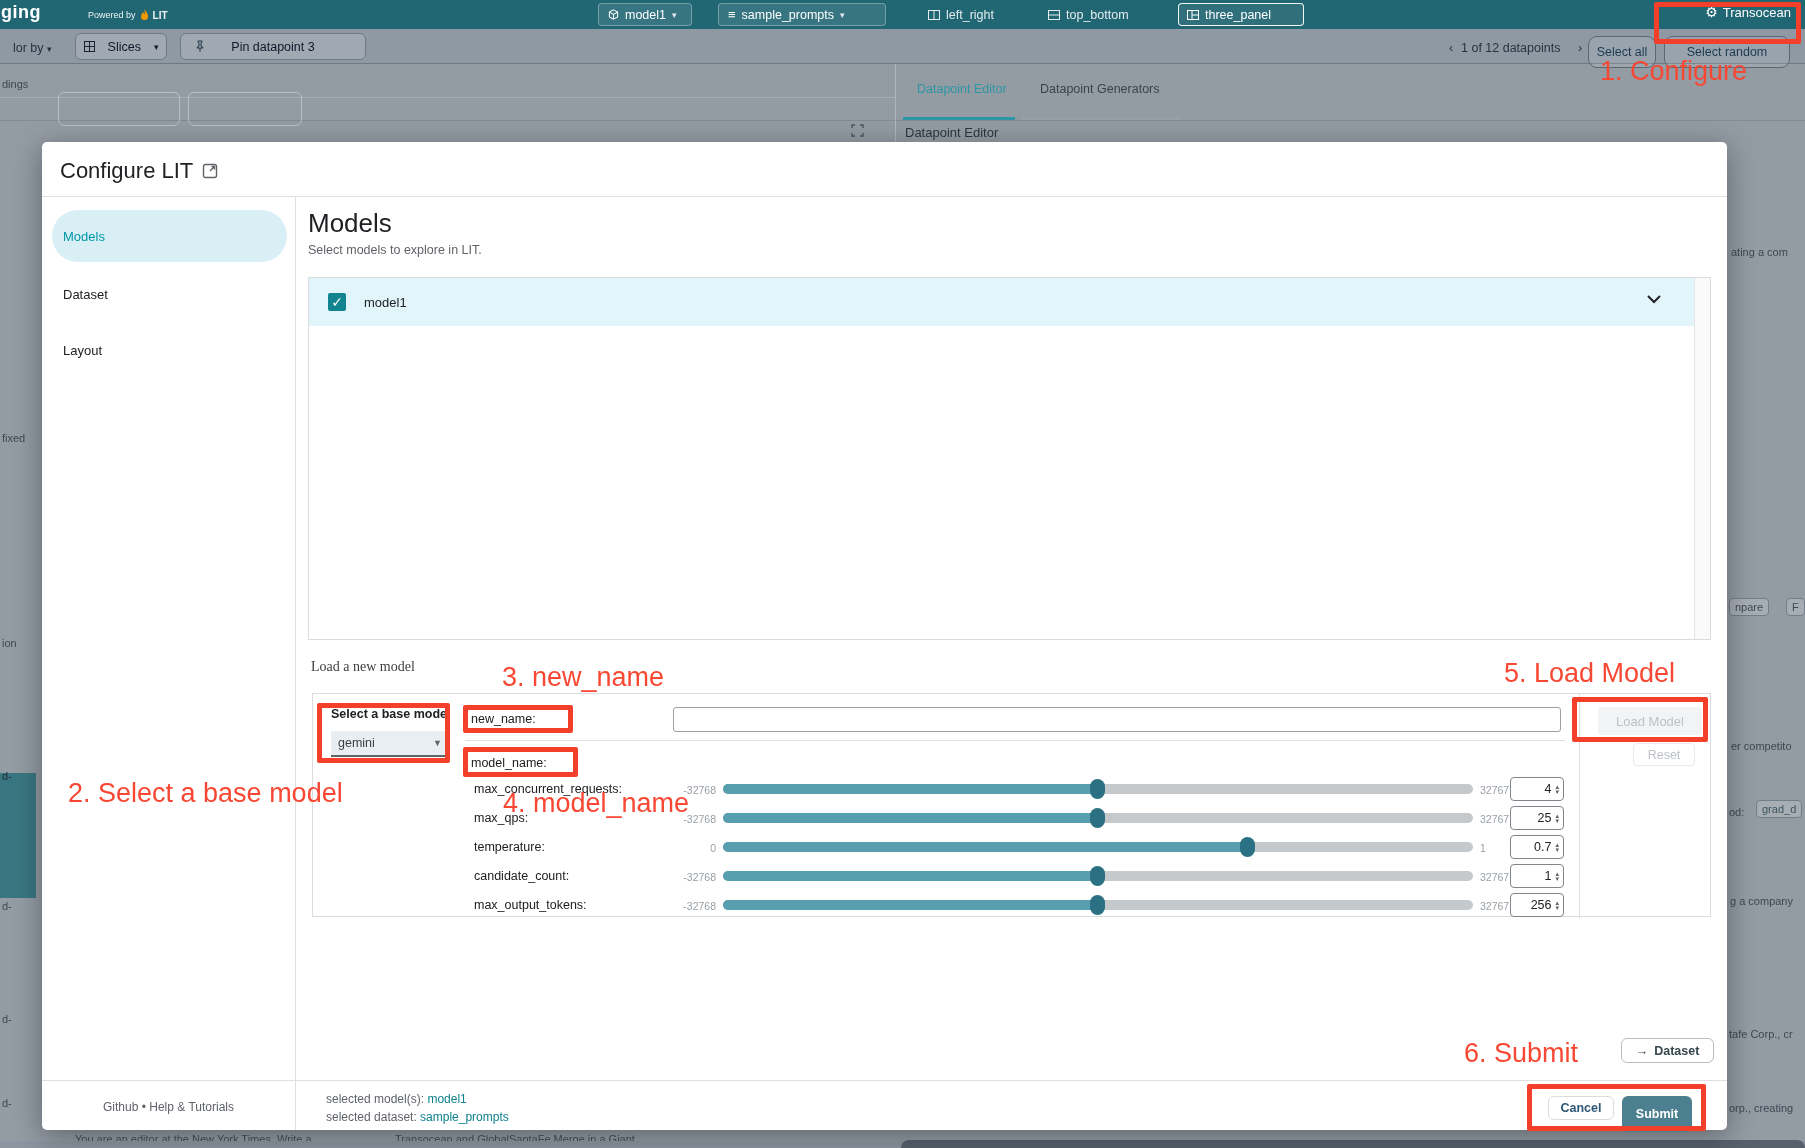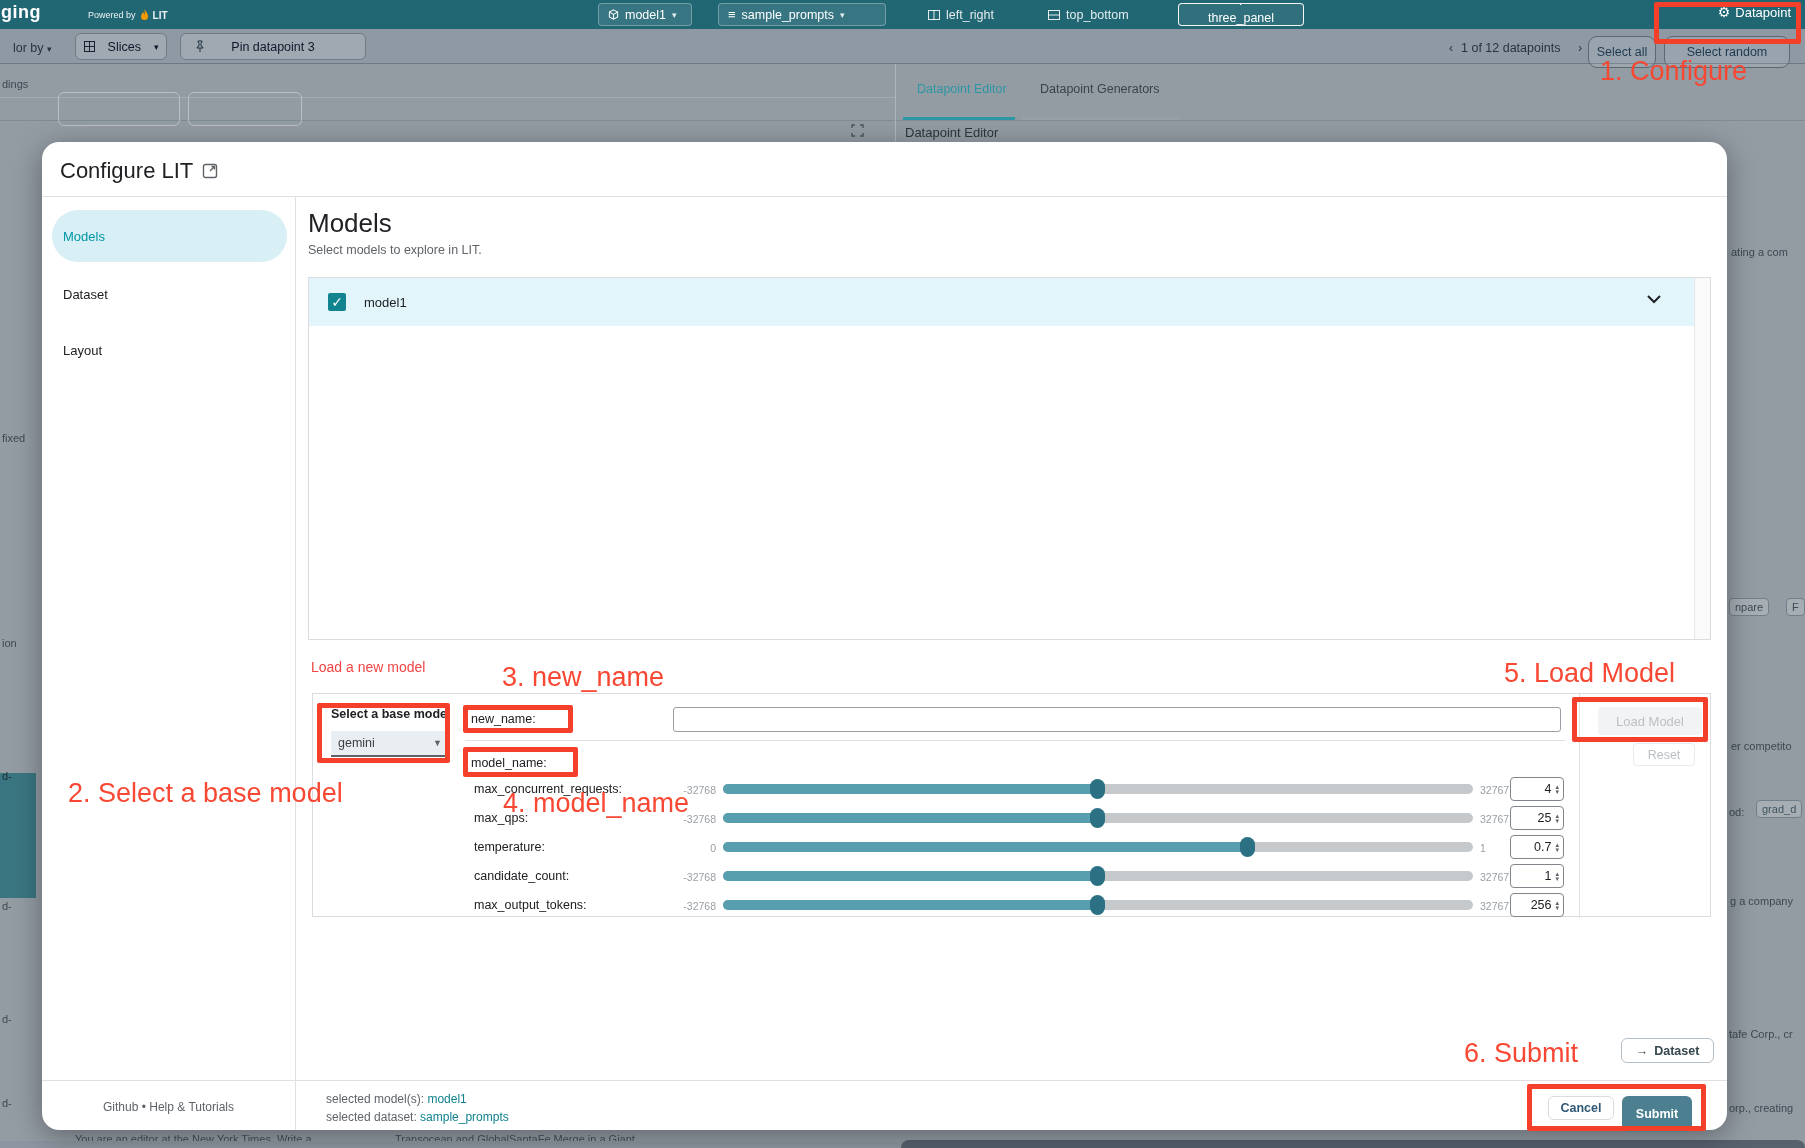--- a/index.html
+++ b/index.html
@@ -9,21 +9,21 @@
   
   .topbar { position:absolute; left:0; top:0; width:1805px; height:29px; background:#206673; color:#fff; }
   .logo { position:absolute; left:1px; top:2px; font-size:18px; font-weight:bold; color:#fff; letter-spacing:.5px; }
   .powered { position:absolute; left:88px; top:9px; font-size:9px; color:rgba(255,255,255,.92); display:flex; align-items:center; gap:4px; }
   .lit-label { font-weight:bold; font-size:10px; }
   .tb-chip { position:absolute; top:3px; height:23px; display:flex; align-items:center; gap:6px; padding:0 9px;
              background:rgba(255,255,255,.10); border:1px solid rgba(255,255,255,.30); border-radius:4px;
              font-size:12.5px; color:#fff; cursor:pointer; }
   .tb-flat { position:absolute; top:3px; height:23px; display:flex; align-items:center; gap:6px; padding:0 8px;
              font-size:12.5px; color:rgba(255,255,255,.88); cursor:pointer; border-radius:4px; }
-  .tb-flat.selected { border:1.5px solid rgba(255,255,255,.95); color:#fff; background:rgba(255,255,255,.07);flex-direction:column; }
+  .tb-flat.selected { border:1.5px solid rgba(255,255,255,.95); color:#fff; background:rgba(255,255,255,.07); }
   .caret { font-size:9px; color:rgba(255,255,255,.85); }
   .configure-btn { position:absolute; top:4px; right:14px; display:flex; align-items:center; gap:5px; color:#fff; font-size:13px; cursor:pointer; }
 
   
   .toolbar { position:absolute; left:0; top:29px; width:1805px; height:35px; background:#8e99a4; border-bottom:1px solid #6d7a85; }
   .tool-chip { position:absolute; top:4px; height:27px; display:flex; align-items:center; justify-content:center; gap:13px;
                background:rgba(255,255,255,.16); border:1px solid #6e7b86; border-radius:6px;
                font-size:12.5px; color:#0f172a; cursor:pointer; }
   .tool-text { position:absolute; font-size:12.5px; color:#26343f;margin-left:12px; }
   .mini-btn { position:absolute; top:7px; height:32px; display:flex; align-items:center; justify-content:center;
@@ -38,42 +38,42 @@
   .bg-tab-active { position:absolute; font-size:12.5px; color:#2d97a5; }
   .bg-tab { position:absolute; font-size:12.5px; color:#39444d; }
   .bg-underline { position:absolute; height:3px; }
   .bg-btn { position:absolute; border:1px solid #727f8a; border-radius:4px; background:rgba(255,255,255,.18);
             font-size:11px; color:#3e4a54; padding:2px 5px; white-space:nowrap; }
   .teal-block { position:absolute; left:0; top:773px; width:36px; height:125px; background:#3a7681; }
   .bottom-strip { position:absolute; left:0; top:1141px; width:1805px; height:7px; background:#8c95a0; }
   .bottom-panel { position:absolute; left:901px; top:1140px; width:904px; height:8px; background:#57616c; border-radius:8px 8px 0 0; }
 
   
-  .modal { position:absolute; left:42px; top:142px; width:1685px; height:988px; background:#fff; border-radius:17px;
+  .modal { position:absolute; left:42px; top:142px; width:1685px; height:988px; background:#fff; border-radius:5px;
            box-shadow:0 6px 28px rgba(0,0,0,.35); }
   .modal-title { position:absolute; left:18px; top:16px; font-size:22px; color:#202124; display:flex; align-items:center; gap:9px; }
   .hdiv { position:absolute; background:#e0e0e0; height:1px; }
   .vdiv { position:absolute; background:#e0e0e0; width:1px; }
 
   .side-item { position:absolute; left:10px; width:235px; height:52px; display:flex; align-items:center; padding-left:11px;
                font-size:13px; color:#202124; border-radius:26px; cursor:pointer; }
   .side-item.active { background:#d8eff5; color:#0097a7; }
   .side-plain { position:absolute; left:21px; font-size:13px; color:#202124; cursor:pointer; }
 
   .sec-heading { position:absolute; left:266px; top:66px; font-size:26px; color:#202124; }
   .sec-sub { position:absolute; left:266px; top:101px; font-size:12.5px; color:#5f6368; }
 
   .models-box { position:absolute; left:266px; top:135px; width:1403px; height:363px; border:1px solid #dadce0; background:#fff; }
   .model-row { position:absolute; left:0; top:0; width:1386px; height:48px; background:#e1f5fb; display:flex; align-items:center; cursor:pointer; }
   .checkbox { width:18px; height:18px; background:#11848f; border-radius:2px; margin-left:19px; color:#fff;
               font-size:14px; line-height:18px; text-align:center; cursor:pointer; }
   .model-label { margin-left:18px; font-size:13px; color:#202124; }
   .scrollstrip { position:absolute; right:0; top:0; width:16px; height:361px; background:#fafafa; border-left:1px solid #e6e6e6; cursor:pointer; }
 
-  .load-heading { position:absolute; left:269px; top:517px; font-size:14px; color:#ef4444; }
+  .load-heading { position:absolute; left:269px; top:517px; font-size:14px; color:#404040;font-family:Liberation Serif, serif; }
   .form-panel { position:absolute; left:270px; top:551px; width:1399px; height:224px; border:1px solid #dadce0; background:#fff; }
 
   .base-label { position:absolute; left:18px; top:13px; font-size:12.5px; font-weight:bold; color:#202124; }
   .dropdown { position:absolute; left:18px; top:37px; width:118px; height:26px; background:#e9eef3;
               border-bottom:2px solid #5f6368; display:flex; align-items:center; font-size:12.5px; color:#3c4043;
               padding:0 7px; cursor:pointer; }
   .dropdown .dd-arrow { margin-left:auto; font-size:9px; color:#5f6368; }
 
   .field-label { position:absolute; font-size:12.5px; color:#202124; }
   .text-input { position:absolute; left:360px; width:888px; height:25px; border:1px solid #9aa0a6; border-radius:3px;
@@ -161,21 +161,21 @@
     <svg class="icon-svg" width="12" height="10" viewBox="0 0 12 10">
         <rect x="0.5" y="0.5" width="11" height="9" fill="none" stroke="currentColor"></rect>
         <line x1="5" y1="0" x2="5" y2="10" stroke="currentColor"></line>
         <line x1="5" y1="5" x2="12" y2="5" stroke="currentColor"></line>
       </svg>
     <span>three_panel</span>
   </div>
 
   <div class="configure-btn">
     <span style="font-size:14px;">⚙</span>
-    <span>Datapoint</span>
+    <span>Transocean</span>
   </div>
 </div>
 
 <div class="toolbar">
   <span class="tool-text" style="left:1px; top:12px;">
     <span>lor by</span> <span style="font-size:9px;">▾</span>
   </span>
 
   <div class="tool-chip" style="left:75px; width:92px;">
     <svg class="icon-svg" width="11" height="11" viewBox="0 0 12 12">

